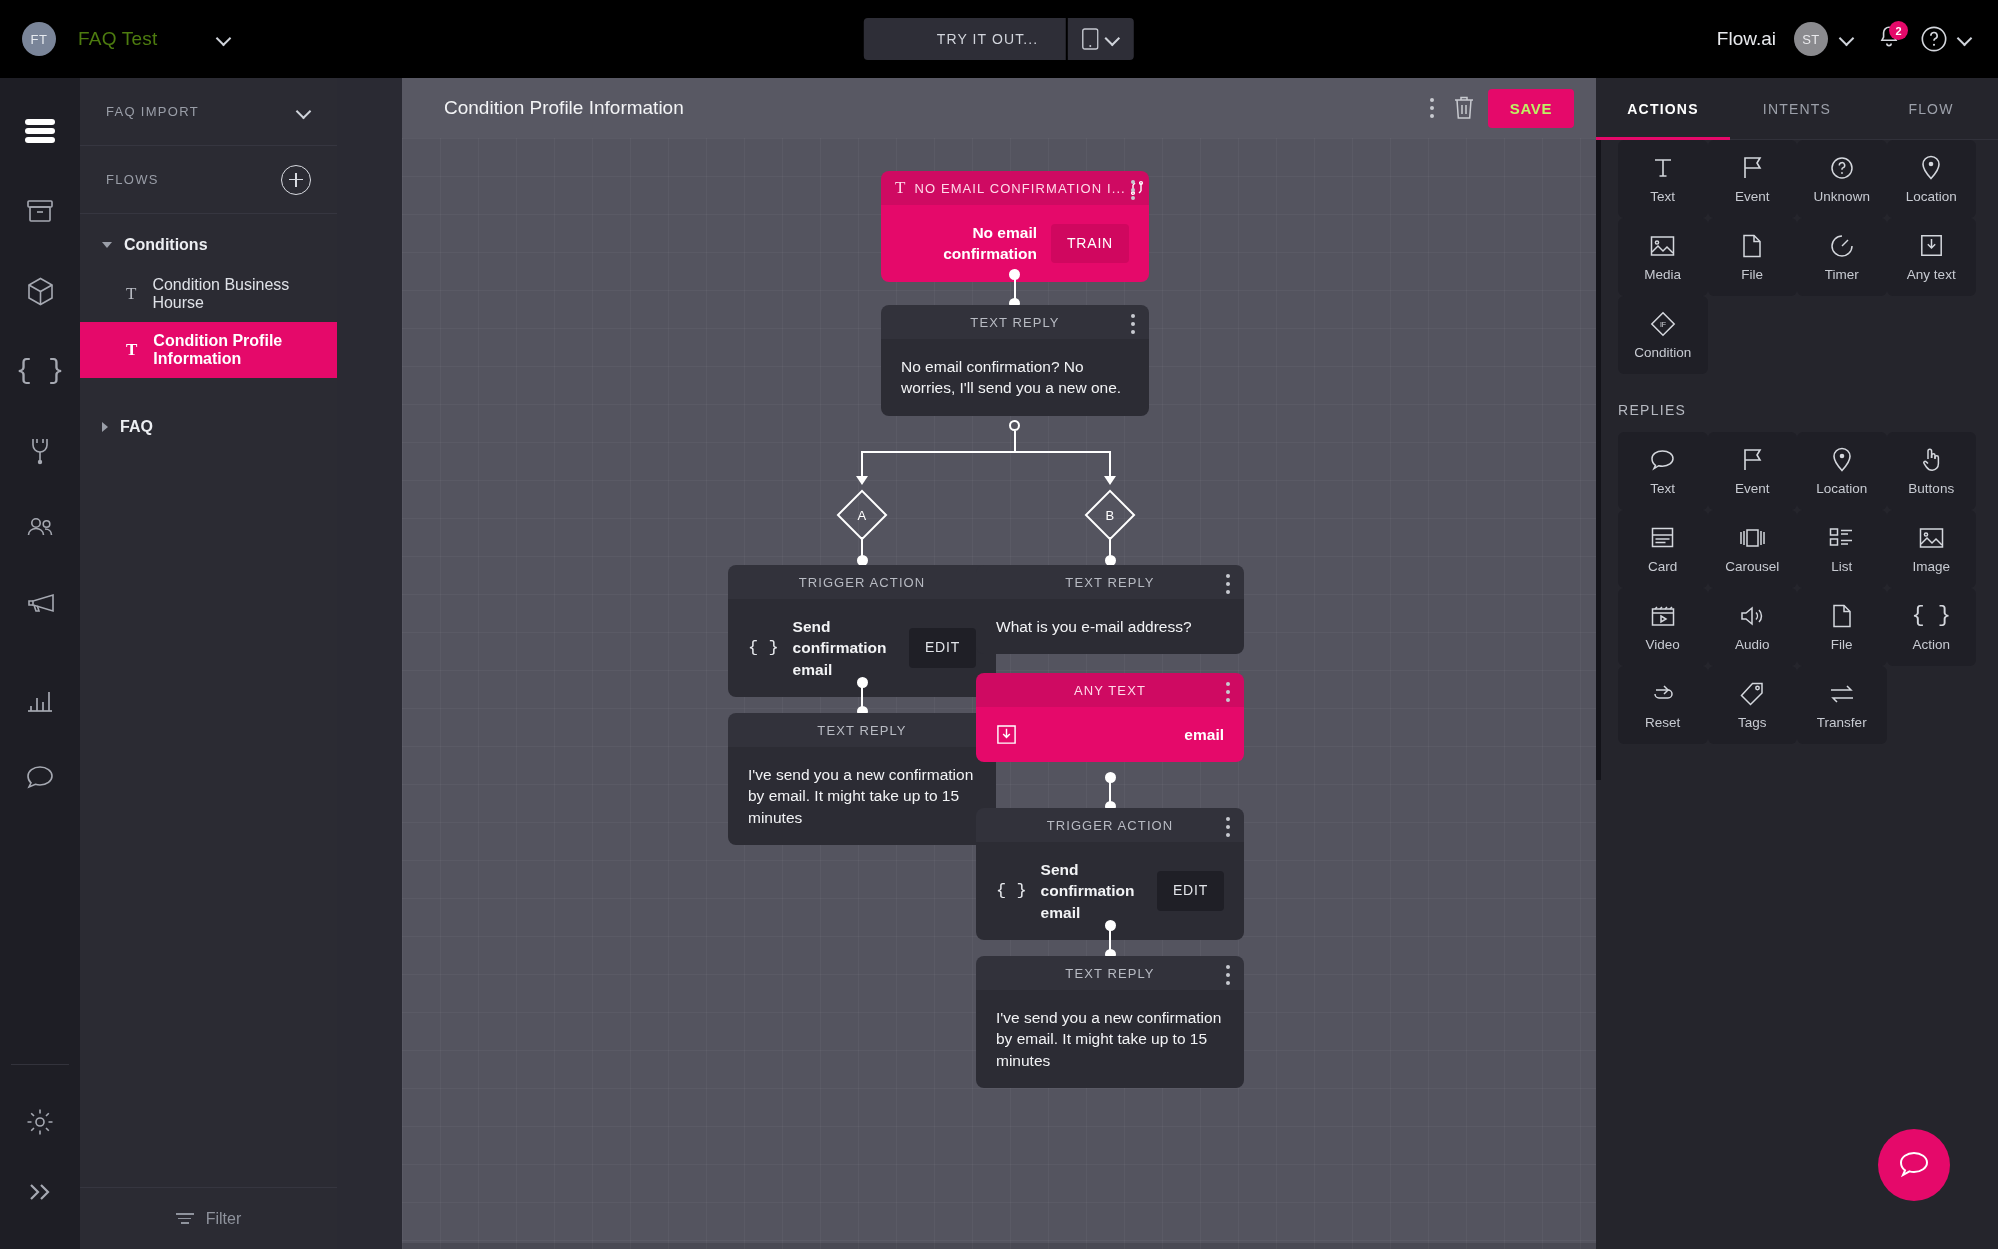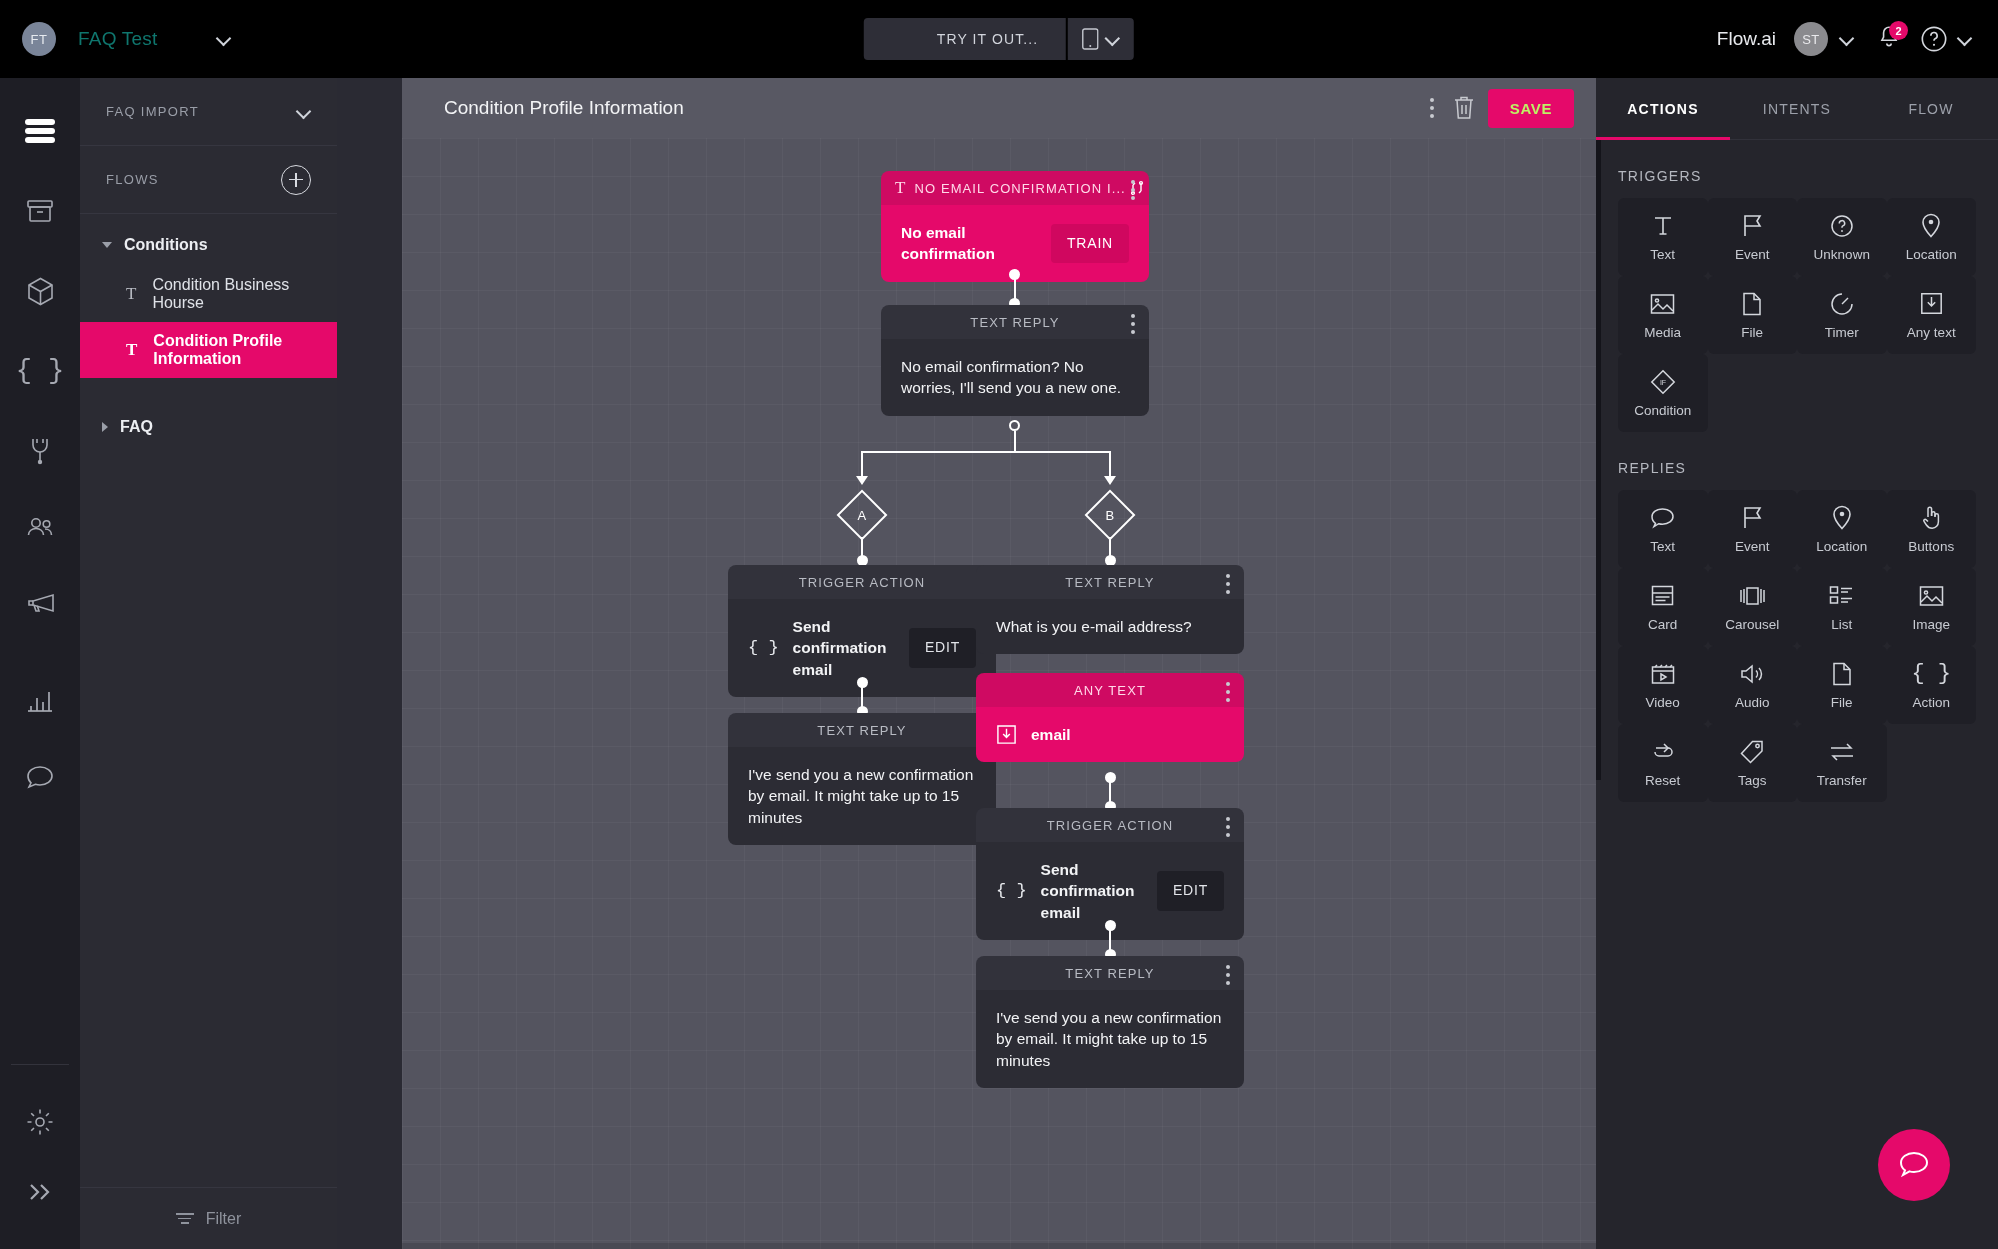--- a/index.html
+++ b/index.html
@@ -16,21 +16,21 @@
   .topbar {
     position: absolute; top: 0; left: 0; width: 1998px; height: 78px;
     background: #000; display: flex; align-items: center; z-index: 40;
   }
   .brand-avatar {
     width: 34px; height: 34px; border-radius: 50%;
     background: #7a8599; color: #e6eaf0;
     display: flex; align-items: center; justify-content: center;
     font-size: 13px; letter-spacing: .5px; margin-left: 22px;
   }
-  .brand-title { color: #0f766e; font-size: 19px; margin-left: 22px; letter-spacing: .2px; }
+  .brand-title { color: #4d7c0f; font-size: 19px; margin-left: 22px; letter-spacing: .2px; }
   .chev { display: inline-block; width: 14px; height: 14px; position: relative; }
   .chev::after {
     content: ""; position: absolute; left: 1px; top: 1px;
     width: 9px; height: 9px; border-right: 2px solid #cfd3da; border-bottom: 2px solid #cfd3da;
     transform: rotate(45deg);
   }
   .brand-chev { margin-left: 60px; }
 
   .tryout-wrap {
     position: absolute; left: 50%; transform: translateX(-50%);
@@ -154,21 +154,21 @@
 
   
   .node { position: absolute; border-radius: 8px; overflow: hidden; width: 268px; }
   .node-hdr {
     height: 34px; display: flex; align-items: center; position: relative;
     font-size: 13px; letter-spacing: 1.1px; justify-content: center;
   }
   .node.dark .node-hdr { background: #32323b; color: #b8bbc3; }
   .node.dark .node-body { background: #2c2c34; color: #f2f3f5; }
   .node.pink .node-hdr { background: #cf0a62; color: #ffd9e8; }
-  .node.pink .node-body { background: #e5096a; color: #fff; }
+  .node.pink .node-body { background: #e5096a; color: #fff; text-align: right; }
   .node-body { padding: 17px 20px; font-size: 15.5px; line-height: 1.38; }
   .node-hdr .kebab { position: absolute; right: 2px; top: 3px; }
   .node-hdr.lefted { justify-content: flex-start; padding-left: 14px; }
 
   .train-btn, .edit-btn {
     border-radius: 4px; font-size: 14px; letter-spacing: .8px;
     padding: 10px 16px; white-space: nowrap;
   }
   .train-btn { background: #d0075f; color: #fff; }
   .edit-btn { background: #1f1f26; color: #e2e4e9; }
@@ -580,21 +580,20 @@
   </div>
 
   <div class="rpanel">
     <div class="rscroll"></div>
     <div class="rtabs">
       <div class="rtab active">ACTIONS</div>
       <div class="rtab">INTENTS</div>
       <div class="rtab">FLOW</div>
     </div>
 
-    <div class="rsec-label">TRIGGERS</div>
     <div class="rgrid">
       <div class="rcell">
         <span class="ricon">
           <svg width="22" height="22" viewBox="0 0 22 22" fill="none" stroke="#d4d7dd" stroke-width="1.6">
               <path d="M3 3h16M11 3v16M7.5 19h7"></path>
             </svg>
         </span>
         <span class="rcell-label">Text</span>
       </div>
       <div class="rcell">

